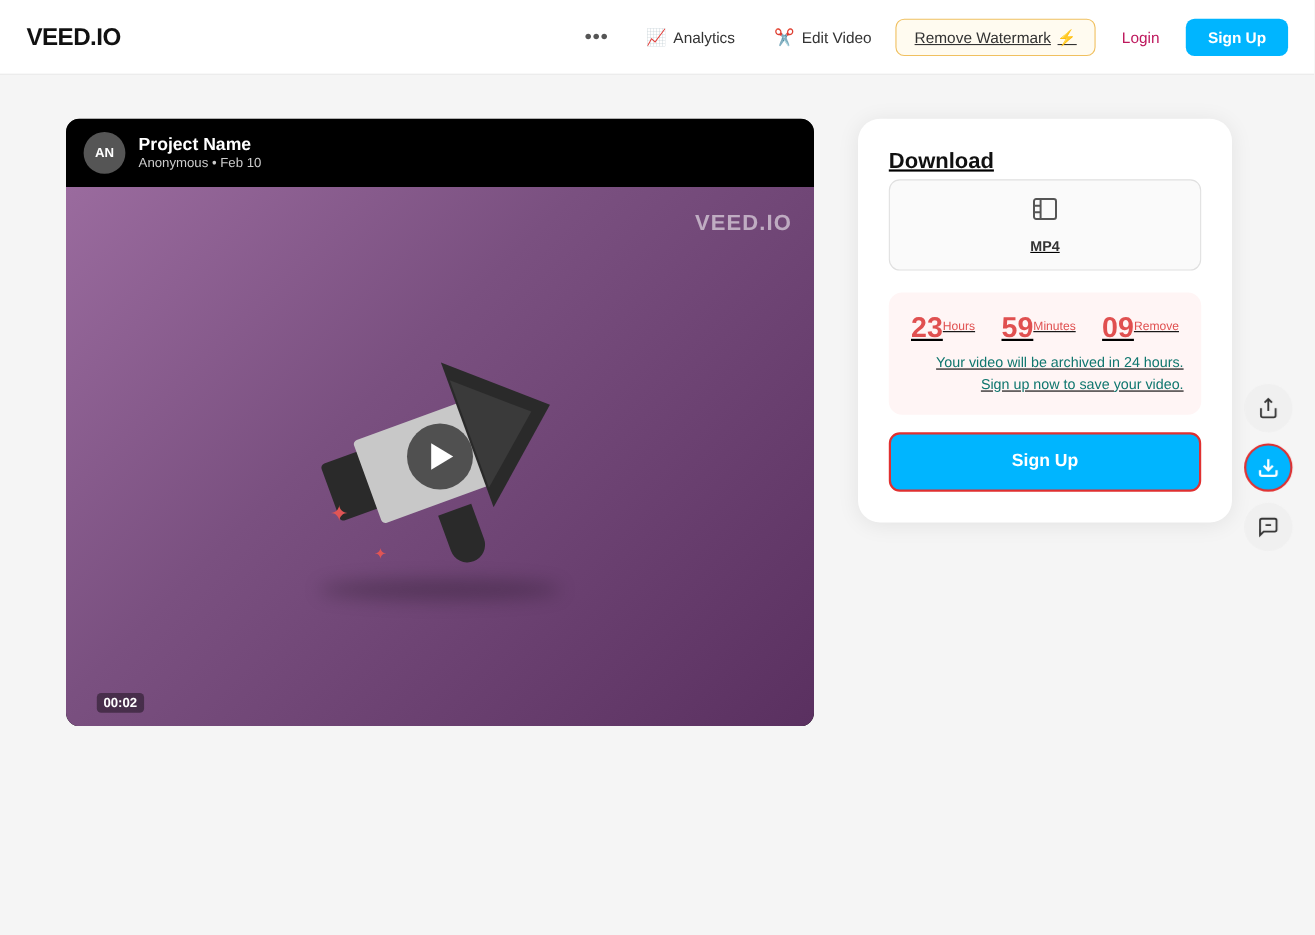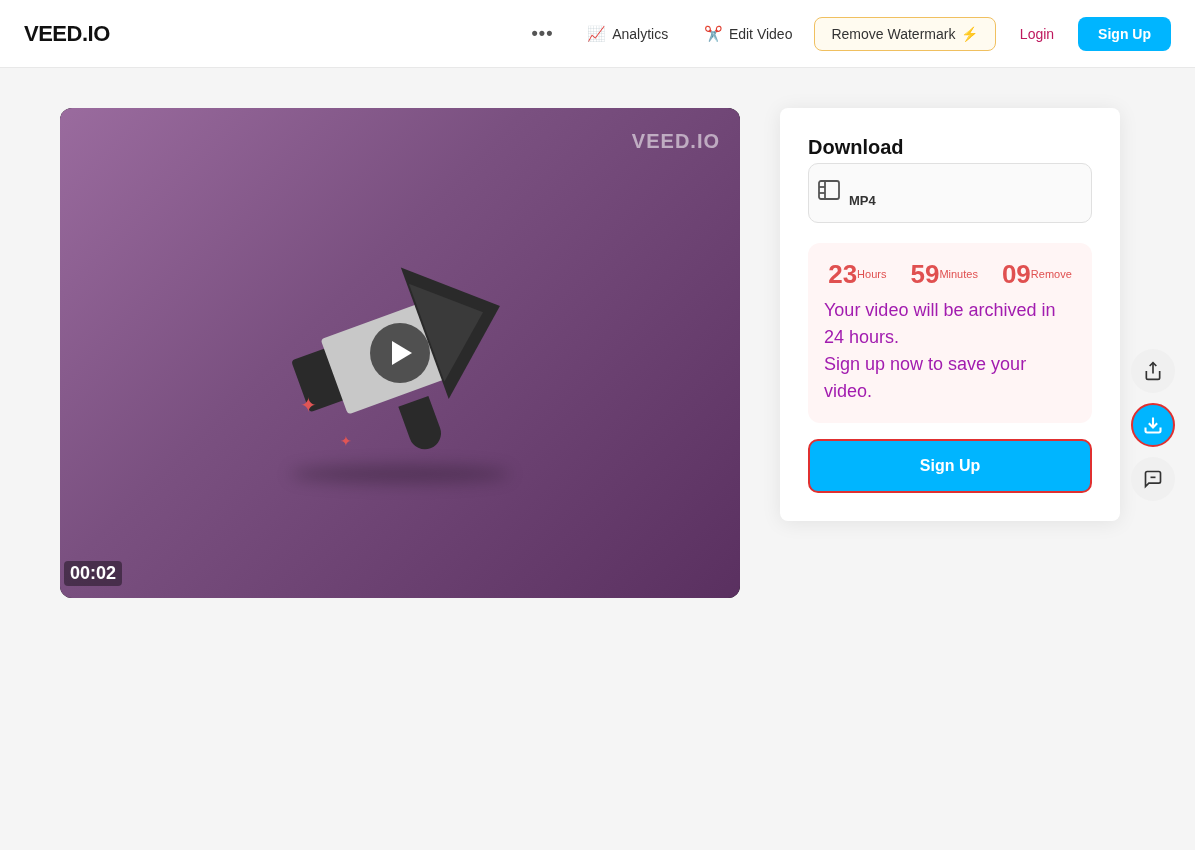--- a/index.html
+++ b/index.html
@@ -62,20 +62,21 @@
       align-items: center;
       gap: 6px;
       padding: 8px 16px;
       border-radius: 8px;
       border: 1.5px solid #f0c060;
       background: #fffbf0;
       cursor: pointer;
       font-size: 14px;
       color: #333;
       font-weight: 500;
+      text-decoration: underline;
     }
     .login-btn {
       padding: 8px 16px;
       border-radius: 8px;
       border: none;
       background: transparent;
       cursor: pointer;
       font-size: 14px;
       color: #be185d;
       font-weight: 500;
@@ -182,37 +183,38 @@
       width: 0;
       height: 0;
       border-top: 12px solid transparent;
       border-bottom: 12px solid transparent;
       border-left: 20px solid #fff;
       margin-left: 4px;
     }
     .video-timecode {
       position: absolute;
       bottom: 12px;
-      left: 4px;
-      color: #fff;
-      font-size: 18px;
+      left: 28px;
+      color: #fff;
+      font-size: 12px;
       font-weight: 600;
       background: rgba(0,0,0,0.4);
       padding: 2px 6px;
       border-radius: 4px;
     }
 
     
     .download-panel {
       background: #fff;
-      border-radius: 8px;
+      border-radius: 20px;
       padding: 28px;
       width: 340px;
       box-shadow: 0 2px 20px rgba(0,0,0,0.08);
       flex-shrink: 0;
+      text-decoration: underline;
     }
     .download-title {
       font-size: 20px;
       font-weight: 700;
       color: #111;
       margin-bottom: 4px;
     }
     .download-subtitle {
       font-size: 13px;
       color: #777;
@@ -224,22 +226,22 @@
       margin-bottom: 20px;
     }
     .format-btn {
       flex: 1;
       border: 1.5px solid #e0e0e0;
       border-radius: 10px;
       padding: 14px 8px;
       background: #fafafa;
       cursor: pointer;
       display: flex;
-      flex-direction: row;
-      align-items: flex-end;
+      flex-direction: column;
+      align-items: center;
       gap: 8px;
       font-size: 13px;
       color: #333;
       font-weight: 600;
     }
     .format-btn.selected {
       border: 2px solid #e03030;
       background: #fff;
     }
     .format-icon {
@@ -272,23 +274,23 @@
       color: #e05050;
       line-height: 1;
     }
     .countdown-label {
       font-size: 11px;
       color: #e05050;
       font-weight: 500;
       margin-top: 0;
     }
     .archive-msg {
-      text-align: left;
-      font-size: 18px;
-      color: #a21caf;
+      text-align: right;
+      font-size: 13px;
+      color: #0f766e;
       line-height: 1.5;
     }
 
     
     .signup-download-btn {
       width: 100%;
       padding: 16px;
       background: #00b5ff;
       border: 2.5px solid #e03030;
       border-radius: 10px;
@@ -366,20 +368,27 @@
     </button>
     <button class="signup-btn">
       <span>Sign Up</span>
     </button>
   </div>
 </header>
 
 <div class="main">
 
   <div class="video-container">
+    <div class="video-top-bar">
+      <div class="avatar-circle">AN</div>
+      <div class="video-meta">
+        <div class="video-title">Project Name</div>
+        <div class="video-subtitle">Anonymous • Feb 10</div>
+      </div>
+    </div>
     <div class="video-body">
       <div class="watermark">VEED.IO</div>
 
       <div style="position:relative; width:340px; height:320px; display:flex; align-items:center; justify-content:center;">
 
         <div style="position:absolute; bottom:30px; left:50%; transform:translateX(-50%); width:220px; height:18px; background:rgba(0,0,0,0.25); border-radius:50%; filter:blur(8px);"></div>
 
         <div style="transform:rotate(-20deg); position:relative; width:240px; height:200px;">
 
           <div style="position:absolute; bottom:0; left:100px; width:32px; height:50px; background:#2a2a2a; border-radius:0 0 18px 18px;"></div>

